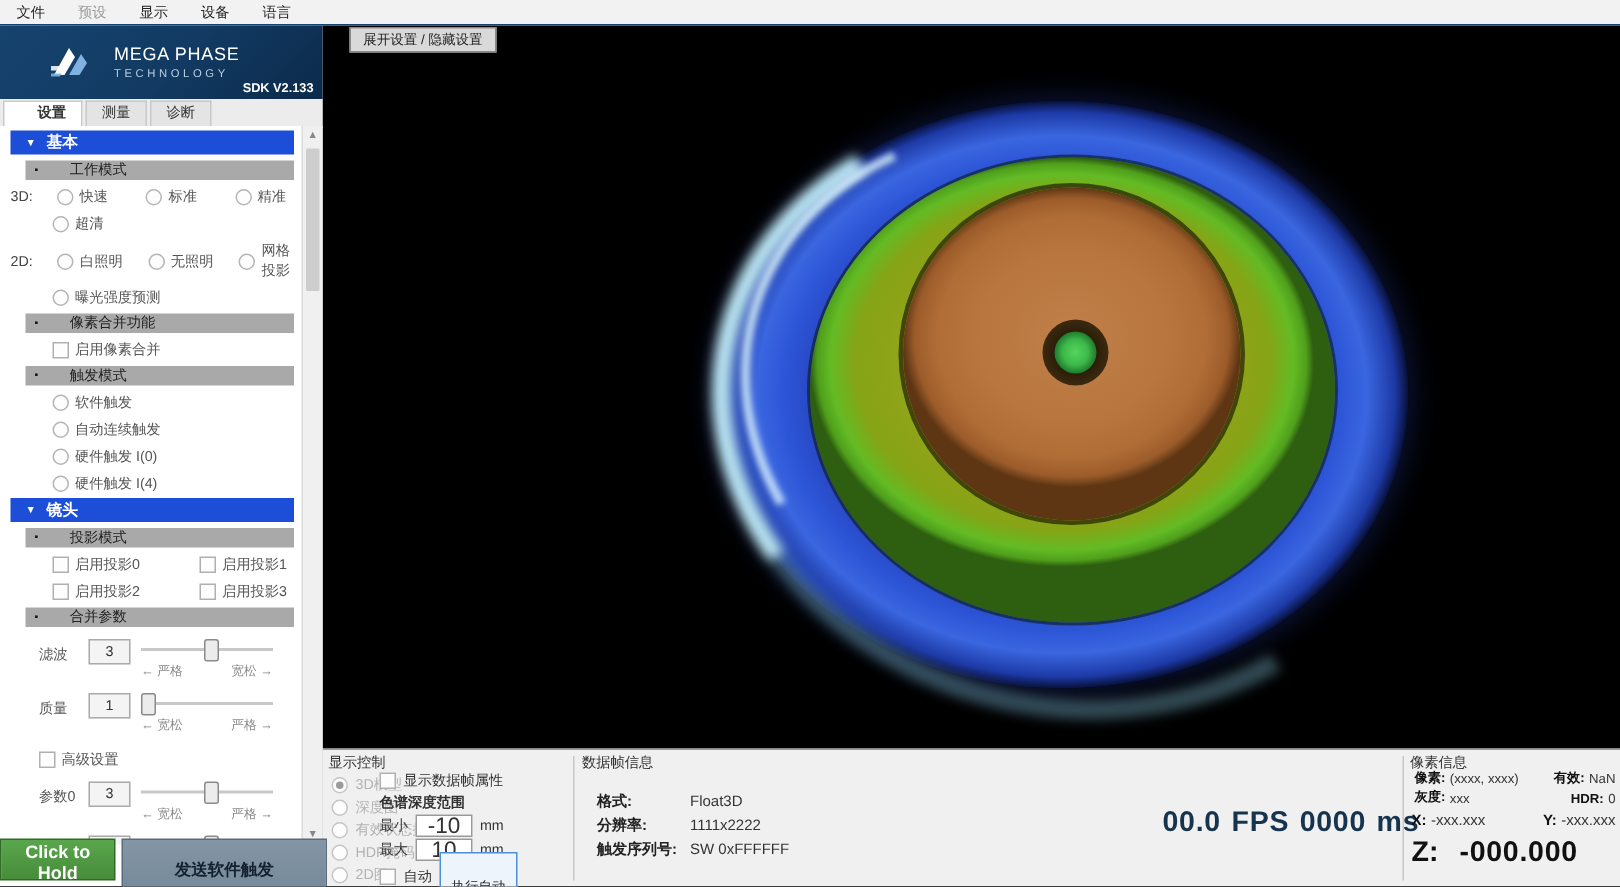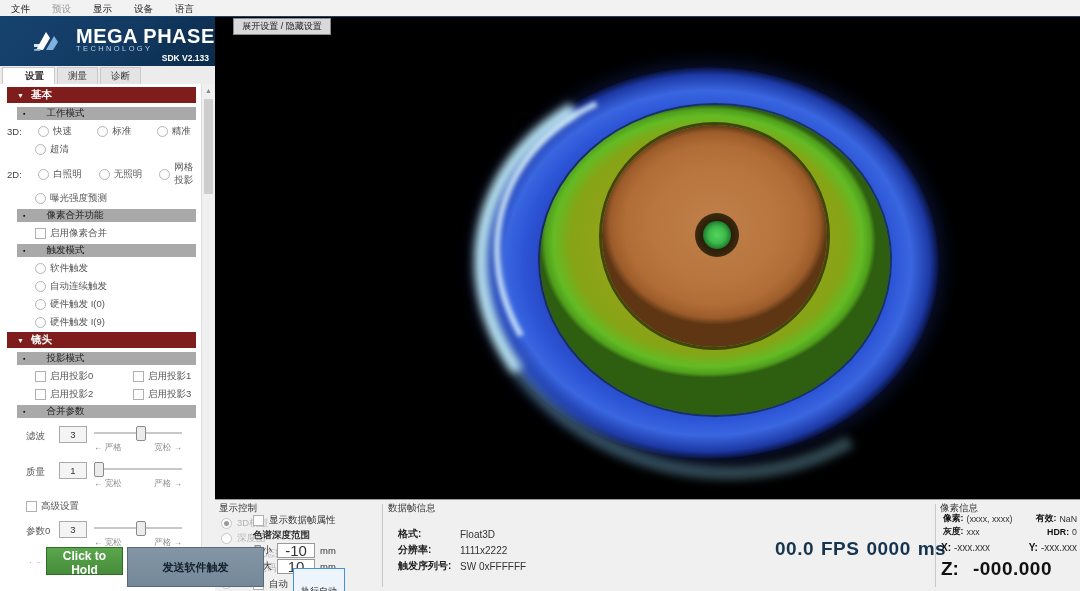--- a/index.html
+++ b/index.html
@@ -6,42 +6,42 @@
   body{
     width:1080px;height:591px;position:relative;overflow:hidden;
     font-family:"Liberation Sans","DejaVu Sans",sans-serif;
     background:#000;font-size:10px;color:#333;
     -webkit-font-smoothing:antialiased;
   }
   .app{position:absolute;inset:0;}
 
   
   .menubar{position:absolute;left:0;top:0;width:1080px;height:16px;background:#f2f2f2;
-    border-bottom:1px solid #15426e;display:flex;align-items:flex-end;gap:0;z-index:30;}
+    border-bottom:1px solid #15426e;display:flex;align-items:center;gap:0;z-index:30;}
   .mi{padding:0 11px;font-size:9.5px;color:#222;cursor:default;}
   .mi.disabled{color:#9a9a9a;}
 
   
   .sidebar{position:absolute;left:0;top:16px;width:215px;height:575px;background:#fff;z-index:20;}
   .brand{position:relative;height:50px;background:linear-gradient(135deg,#16436f 0%,#123a62 55%,#0b2a4a 100%);
     display:flex;align-items:center;padding-left:34px;box-sizing:border-box;}
   .logo{width:36px;height:26px;margin-right:6px;flex:0 0 auto;}
-  .b1{color:#fff;font-size:20px;font-weight:bold;letter-spacing:.5px;line-height:15px;}
+  .b1{color:#fff;font-size:12px;font-weight:normal;letter-spacing:.5px;line-height:15px;}
   .b2{color:#b9cfe4;font-size:7.5px;letter-spacing:2.4px;line-height:9px;}
   .sdkv{position:absolute;right:6px;bottom:3px;color:#fff;font-size:8.5px;font-weight:bold;}
 
   .tabs{height:18px;background:#ececec;border-bottom:1px solid #c9c9c9;display:flex;align-items:flex-end;}
   .tab{height:16px;line-height:16px;padding:0 10px;font-size:9.5px;color:#333;background:#e4e4e4;
     border:1px solid #c9c9c9;border-bottom:none;margin-left:2px;cursor:pointer;}
   .tab.active{background:#fff;font-weight:bold;position:relative;top:1px;height:17px;padding-left:22px;}
 
   .content{position:absolute;top:68px;bottom:28px;left:0;right:0;overflow:hidden;background:#fff;}
   .inner{position:absolute;left:0;top:0;width:200px;}
 
-  .bluehdr{margin:3px 4px 0 7px;height:16px;background:#7f1d1d;color:#fff;font-weight:bold;
+  .bluehdr{margin:3px 4px 0 7px;height:16px;background:#1d4ed8;color:#fff;font-weight:bold;
     font-size:10.5px;display:flex;align-items:center;padding-left:10px;gap:7px;cursor:pointer;}
   .bluehdr .tri{font-size:7px;color:#fff;}
   .grayhdr{margin:4px 4px 0 17px;height:13px;background:#a9a9a9;color:#222;
     font-size:9.5px;display:flex;align-items:center;padding-left:6px;gap:21px;}
   .grayhdr .sq{font-size:7px;color:#111;}
 
   .row{display:flex;align-items:center;margin:5px 0 0 7px;gap:16px;min-height:12px;}
   .rowlbl{width:20px;font-size:9.5px;color:#444;}
   .opt{display:flex;align-items:center;gap:4px;width:58px;font-size:9.5px;color:#555;cursor:pointer;}
   .opt.wide{width:auto;}
@@ -62,21 +62,21 @@
   .t-mid{left:42px;} .t-left{left:0px;}
   .scap{display:flex;justify-content:space-between;font-size:8.5px;color:#8a8a8a;margin-top:2px;}
 
   
   .sscroll{position:absolute;right:0;top:0;bottom:0;width:13px;background:#f0f0f0;border-left:1px solid #ddd;}
   .sarrow{position:absolute;left:0;width:13px;height:13px;color:#888;font-size:7px;text-align:center;line-height:13px;cursor:pointer;}
   .sarrow.up{top:0;} .sarrow.dn{bottom:0;}
   .sthumb{position:absolute;left:2px;top:15px;width:9px;height:95px;background:#cdcdcd;border-radius:1px;cursor:pointer;}
 
   
-  .btnrow{position:absolute;left:0;bottom:16px;height:28px;width:222px;display:flex;gap:4px;margin-left:46px;}
+  .btnrow{position:absolute;left:0;bottom:4px;height:28px;width:222px;display:flex;gap:4px;}
   .holdbtn{width:77px;height:28px;background:linear-gradient(#5aa64d,#478c3a);border:1px solid #2f6b26;
     color:#fff;font-weight:bold;font-size:12px;cursor:pointer;}
   .sendbtn{width:137px;height:40px;background:linear-gradient(#8496a5,#74889a);border:1px solid #5a6a78;
     color:#14212e;font-weight:bold;font-size:11px;cursor:pointer;}
 
   
   .viewport{position:absolute;left:215px;top:16px;width:865px;height:483px;background:#000;overflow:hidden;}
   .togglebtn{position:absolute;left:18px;top:2px;width:98px;height:17px;background:#d9d9d9;border:1px solid #8a8a8a;
     font-size:9px;color:#222;cursor:pointer;font-family:inherit;}
   .ell{position:absolute;border-radius:50%;}
@@ -257,21 +257,21 @@
         </div>
         <div class="row indent">
           <span class="opt wide">
               <span class="radio"></span>
               <span>硬件触发 I(0)</span>
             </span>
         </div>
         <div class="row indent">
           <span class="opt wide">
               <span class="radio"></span>
-              <span>硬件触发 I(9)</span>
+              <span>硬件触发 I(4)</span>
             </span>
         </div>
 
         <div class="bluehdr">
           <span class="tri">▼</span>
           <span>镜头</span>
         </div>
 
         <div class="grayhdr">
           <span class="sq">▪</span>

